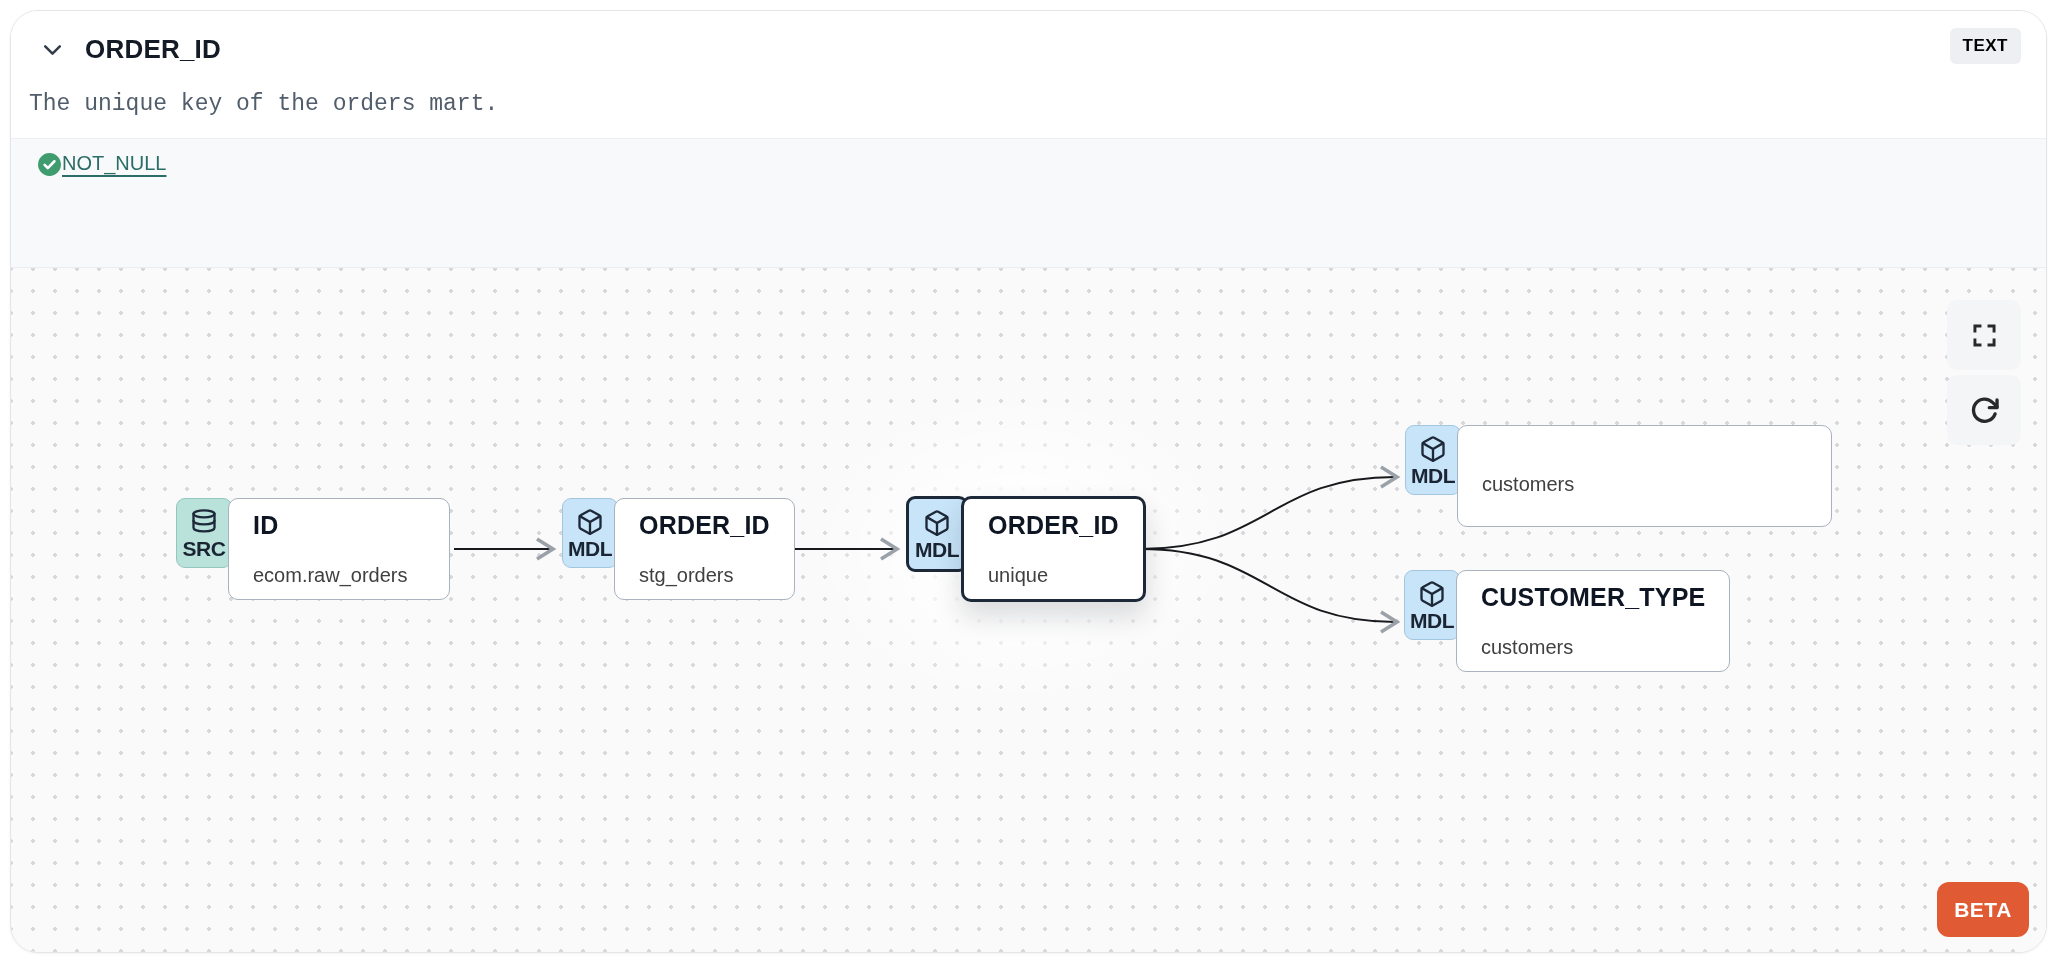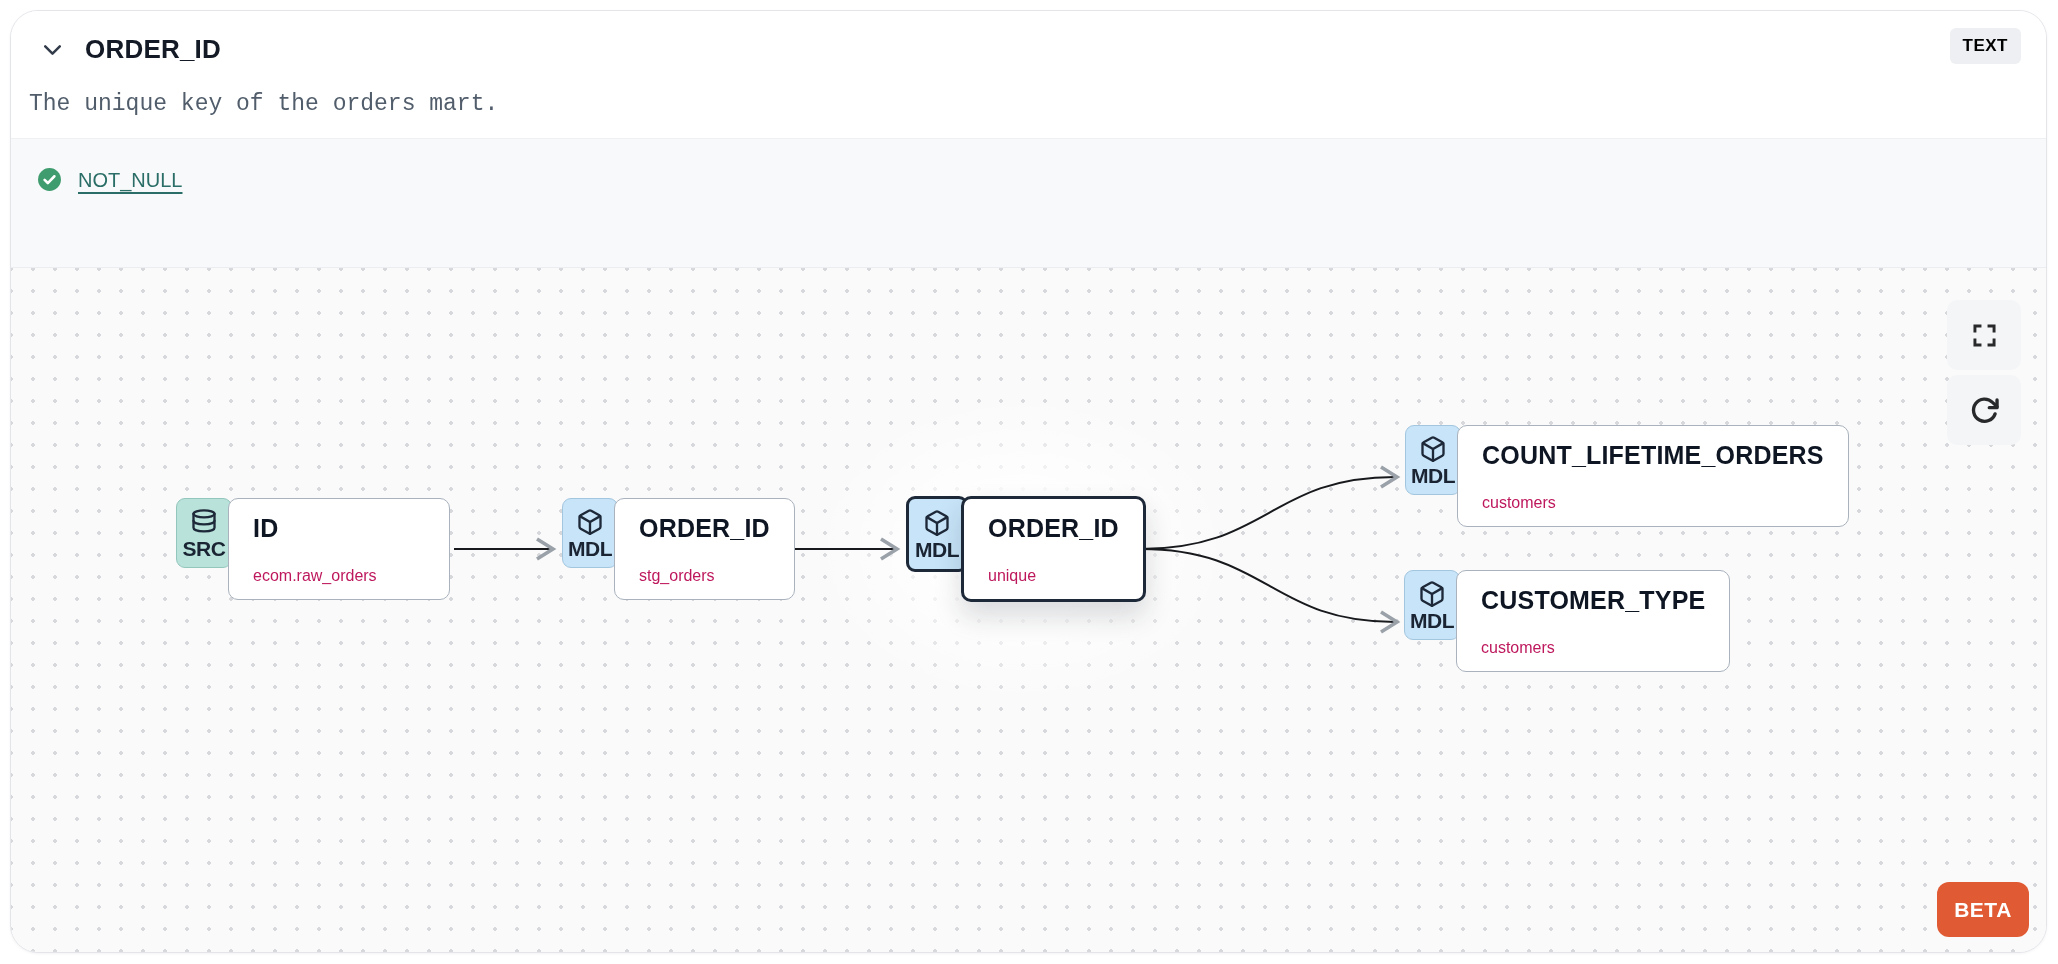--- a/index.html
+++ b/index.html
@@ -19,21 +19,21 @@
   .col-title { font-size:26px; font-weight:700; letter-spacing:.2px; color:#141b26; }
   .type-badge { position:absolute; right:25px; top:17px; background:#edeff2;
     color:#000000; font-size:17px; font-weight:700; letter-spacing:.5px;
     padding:8px 13px; border-radius:6px; }
   .desc { position:absolute; left:18px; top:80px; font-size:23px; color:#515d6b;font-family:Liberation Mono, monospace; }
 
   
   .tests { position:absolute; left:0; top:127px; width:100%; height:130px;
     background:#f8f9fa; border-top:1px solid #eef0f2; border-bottom:1px solid #ebedf0;
     padding:13px 0 0 26px; display:flex; flex-direction:column; gap:17px; }
-  .test-row { display:flex; align-items:flex-end; gap:16px; height:40px; }
+  .test-row { display:flex; align-items:flex-start; height:40px; }
   .test-link { font-size:20px; font-weight:500; color:#2b6e67;
     text-decoration:underline; text-underline-offset:5px;
     text-decoration-thickness:1.5px; cursor:pointer; }
 
   
   .canvas { position:absolute; left:0; top:257px; width:2035px; height:684px;
     background:#fafafa;
     background-image:radial-gradient(circle,#d7d8db 1.6px, transparent 1.8px);
     background-size:22px 22px; background-position:11px 12px; overflow:hidden; }
 
@@ -48,21 +48,21 @@
     border-radius:9px; display:flex; flex-direction:column; align-items:center;
     justify-content:center; gap:1px; padding-top:2px; }
   .nbadge.src { background:#b9e2da; border:1px solid #93c6bd; }
   .nbadge.mdl { background:#c7e4f8; border:1px solid #a3c6df; }
   .nbadge-label { font-size:21px; font-weight:700; color:#1a2433; letter-spacing:-.5px; }
   .nbox { position:absolute; left:52px; top:0; height:102px; background:#fff;
     border:1px solid #a9b2bd; border-radius:10px; padding:0 24px;
     display:flex; flex-direction:column; justify-content:center; gap:8px;
     white-space:nowrap; }
   .ntitle { font-size:25px; font-weight:700; color:#0f1623; letter-spacing:.2px; }
-  .nsub { font-size:16px; color:#be185d;margin-top:16px; }
+  .nsub { font-size:20px; color:#404040;margin-top:16px; }
   .node.sel .nbadge { width:62px; height:76px; border:3px solid #1d2838; }
   .node.sel .nbox { left:55px; height:106px; border:3px solid #1d2838;
     box-shadow:0 14px 28px rgba(23,32,46,.16); }
 
   
   .controls { position:absolute; right:25px; top:32px; display:flex;
     flex-direction:column; gap:5px; z-index:3; }
   .ctrl-btn { width:74px; height:70px; border:none; border-radius:10px;
     background:#f4f5f7; display:flex; align-items:center; justify-content:center;
     cursor:pointer; }
@@ -164,21 +164,20 @@
     <div class="node" style="left:1394px; top:157px;">
       <div class="nbadge mdl">
         <svg width="28" height="28" viewBox="0 0 24 24" fill="none" stroke="#1d2838" stroke-width="2" stroke-linecap="round" stroke-linejoin="round">
             <path d="M21 16V8a2 2 0 0 0-1-1.73l-7-4a2 2 0 0 0-2 0l-7 4A2 2 0 0 0 3 8v8a2 2 0 0 0 1 1.73l7 4a2 2 0 0 0 2 0l7-4A2 2 0 0 0 21 16z"></path>
             <polyline points="3.27 6.96 12 12.01 20.73 6.96"></polyline>
             <line x1="12" y1="22.08" x2="12" y2="12"></line>
           </svg>
         <span class="nbadge-label">MDL</span>
       </div>
       <div class="nbox" style="min-width:375px;">
-        <div class="ntitle">COUNT_LIFETIME_ORDERS</div>
         <div class="nsub">customers</div>
       </div>
     </div>
 
     <div class="node" style="left:1393px; top:302px;">
       <div class="nbadge mdl">
         <svg width="28" height="28" viewBox="0 0 24 24" fill="none" stroke="#1d2838" stroke-width="2" stroke-linecap="round" stroke-linejoin="round">
             <path d="M21 16V8a2 2 0 0 0-1-1.73l-7-4a2 2 0 0 0-2 0l-7 4A2 2 0 0 0 3 8v8a2 2 0 0 0 1 1.73l7 4a2 2 0 0 0 2 0l7-4A2 2 0 0 0 21 16z"></path>
             <polyline points="3.27 6.96 12 12.01 20.73 6.96"></polyline>
             <line x1="12" y1="22.08" x2="12" y2="12"></line>

